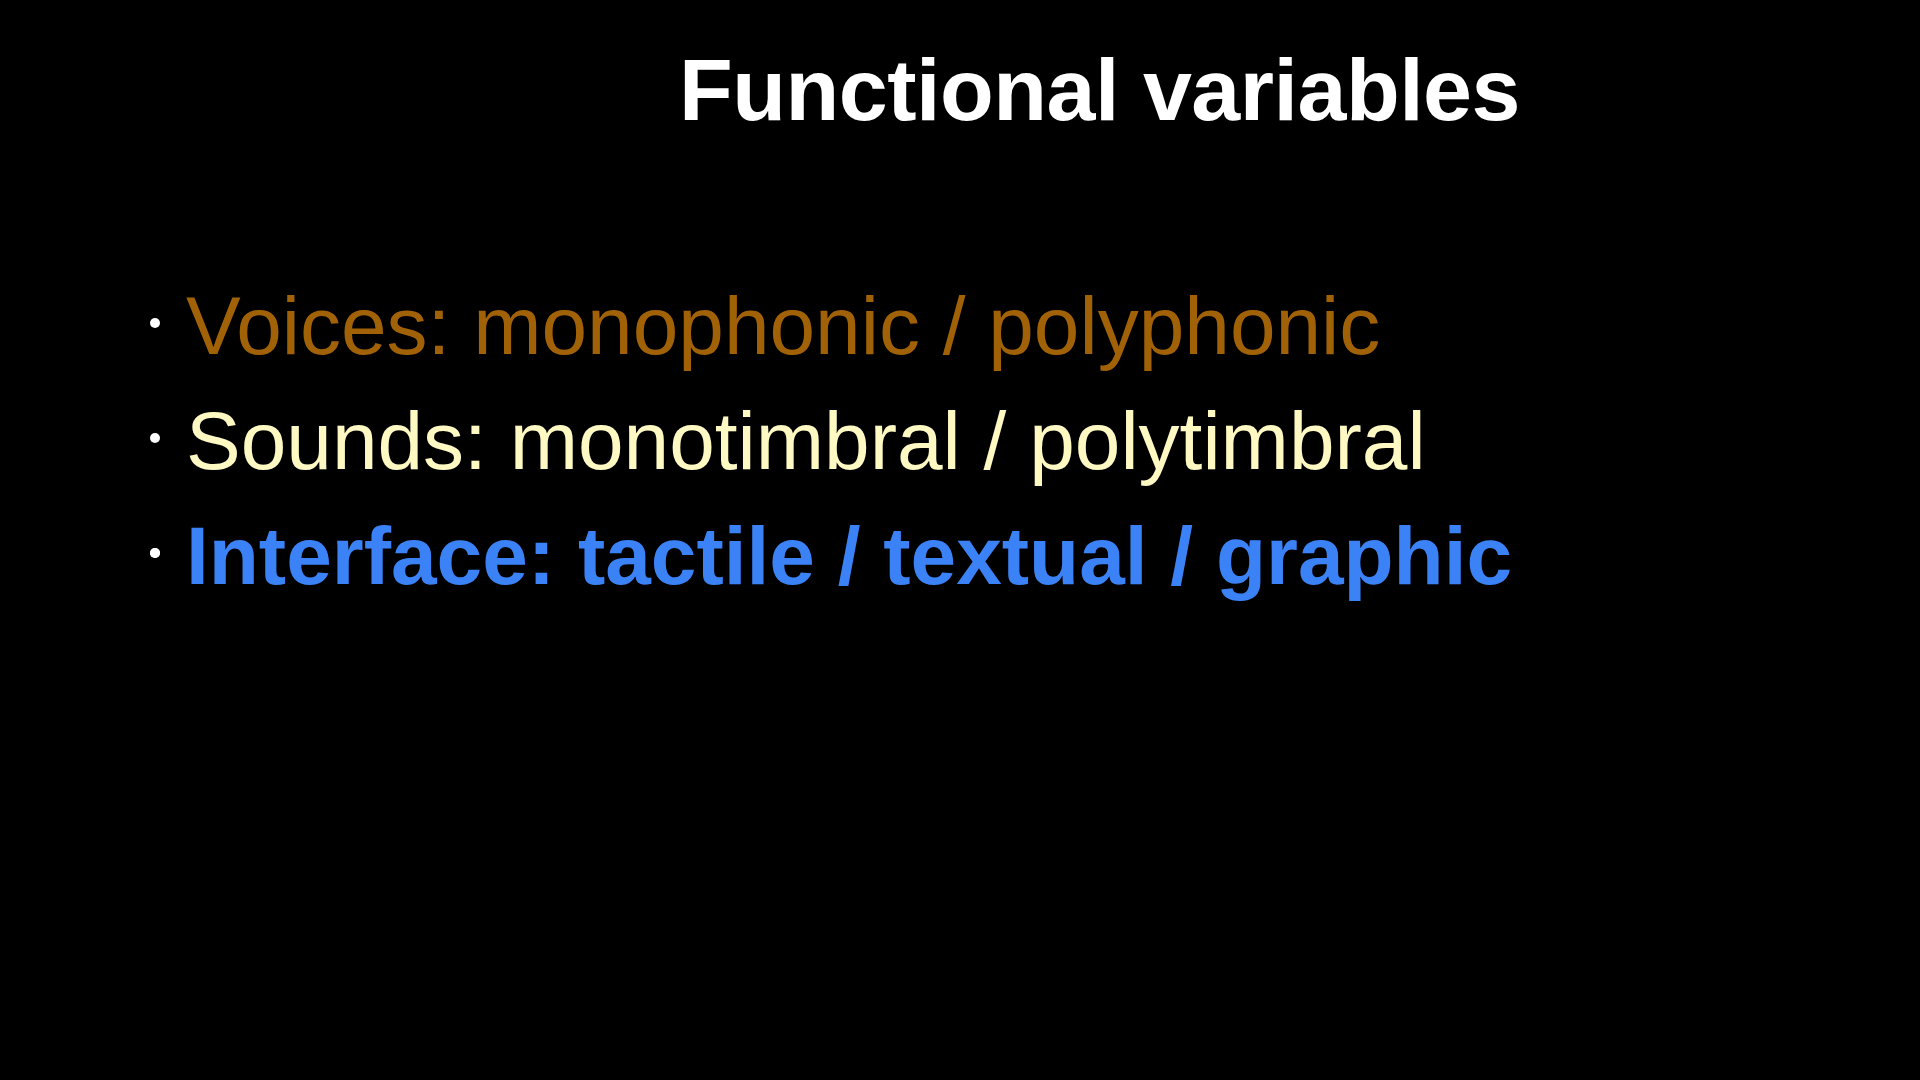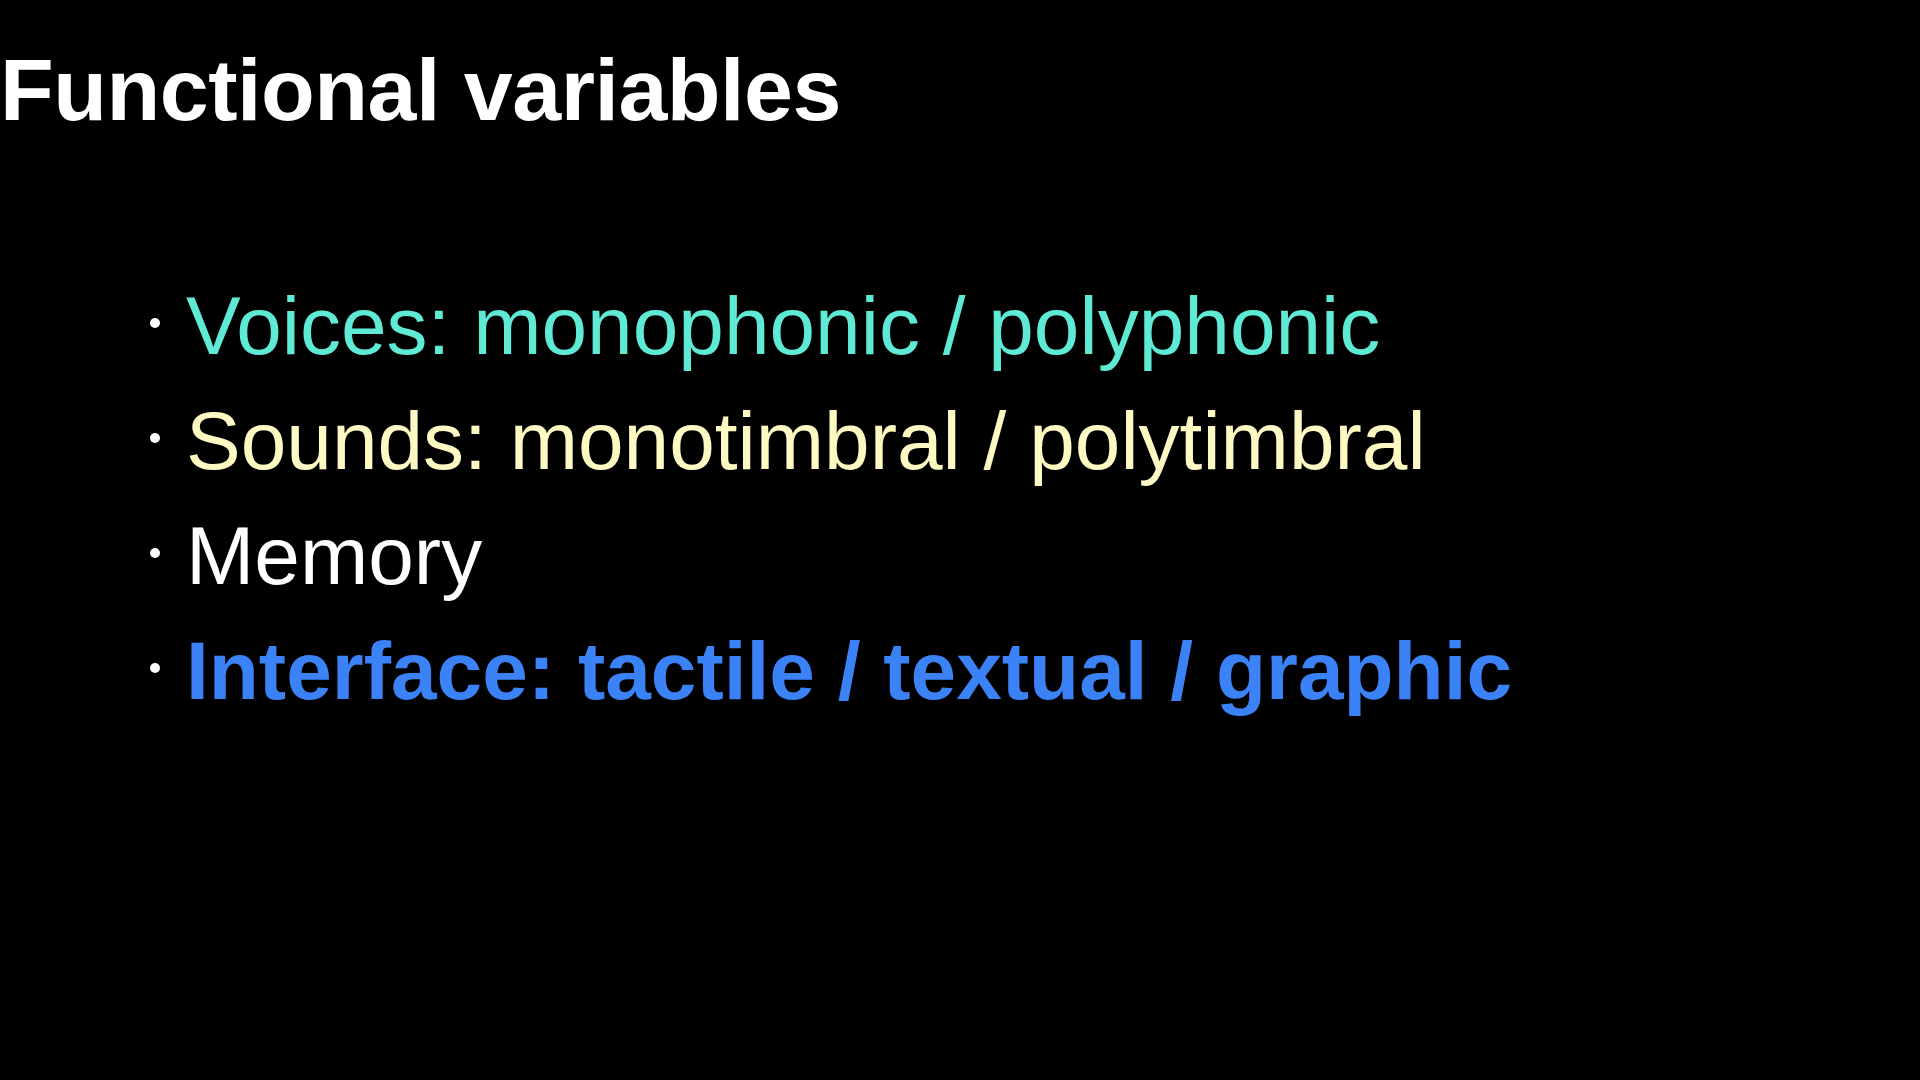--- a/index.html
+++ b/index.html
@@ -15,21 +15,21 @@
     background: var(--bg, #000000);
     overflow: hidden;
     font-family: "Liberation Sans", sans-serif;
     -webkit-font-smoothing: antialiased;
   }
   #slide-title {
     position: absolute;
     top: 46px;
     left: 0;
     width: 1520px;
-    text-align: left;
+    text-align: right;
     color: #ffffff;
     font-size: 88px;
     font-weight: bold;
     line-height: 1.0;
     letter-spacing: -0.5px;
     white-space: nowrap;
   }
   #bullet-list {
     position: absolute;
     top: 268px;
@@ -64,31 +64,30 @@
   }
 </style>
 </head>
 <body>
 
 <div id="slide" style="--bg: #000000;">
 
   <div id="slide-title" style="color: rgb(255, 255, 255);">Functional variables</div>
 
   <ul id="bullet-list">
-    <li class="bullet-item" style="color: #5eead4; text-decoration: underline;">
+    <li class="bullet-item" style="color: #a16207; text-decoration: underline;">
       <span class="bullet-marker" style="background: rgb(255, 255, 255);"></span>
       <span class="bullet-text">Voices: monophonic / polyphonic</span>
     </li>
     <li class="bullet-item" style="color: #fef9c3;">
       <span class="bullet-marker" style="background: rgb(255, 255, 255);"></span>
       <span class="bullet-text">Sounds: monotimbral / polytimbral</span>
     </li>
     <li class="bullet-item" style="color: rgb(255, 255, 255);">
       <span class="bullet-marker" style="background: rgb(255, 255, 255);"></span>
-      <span class="bullet-text">Memory</span>
     </li>
     <li class="bullet-item" style="color: #3b82f6; font-weight: bold;">
       <span class="bullet-marker" style="background: rgb(255, 255, 255);"></span>
       <span class="bullet-text">Interface: tactile / textual / graphic</span>
     </li>
   </ul>
 
 </div>
 
 </body></html>

